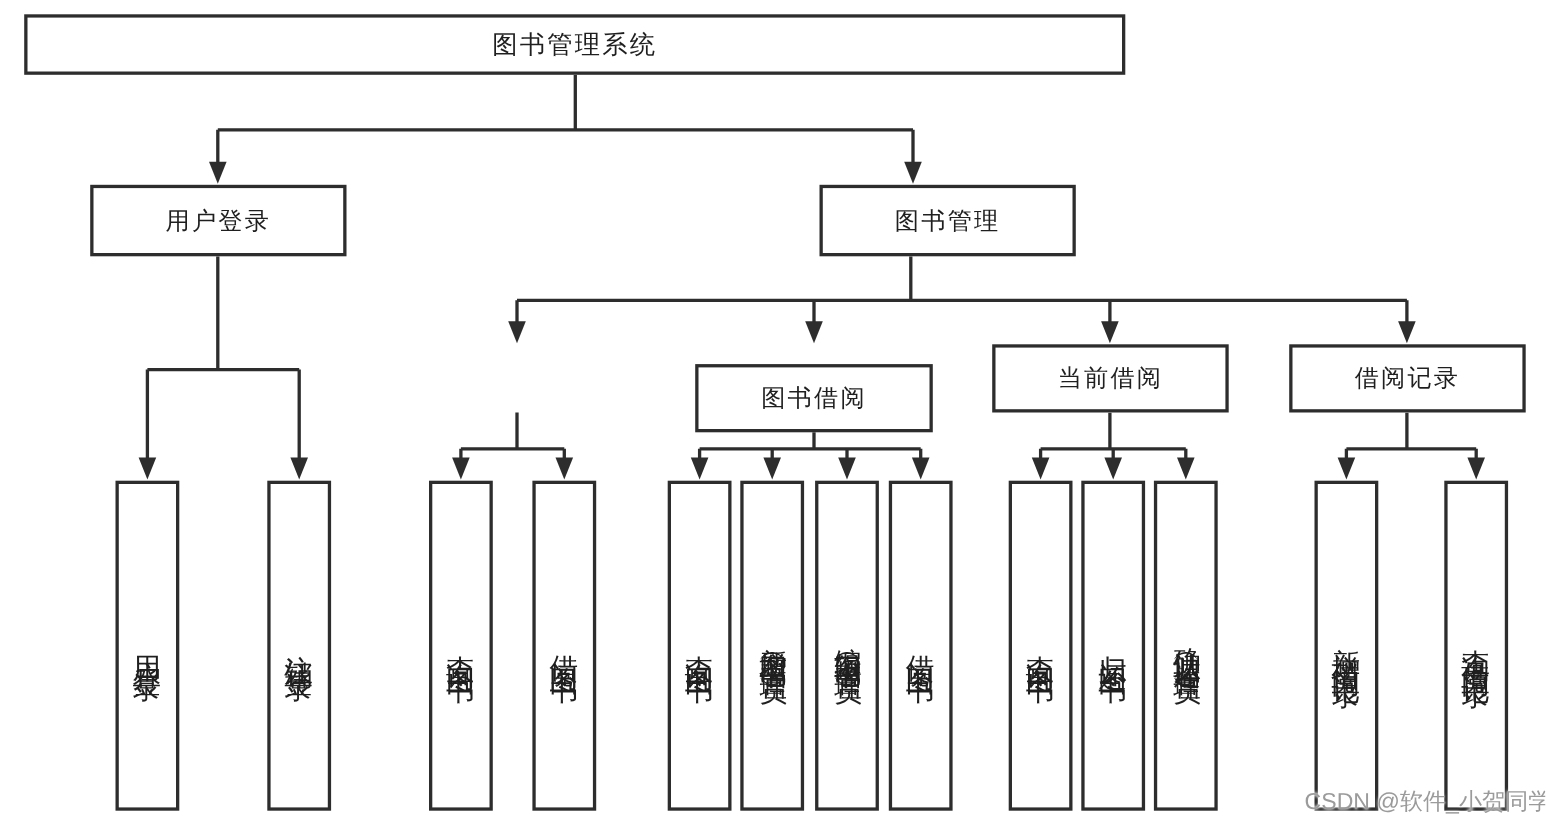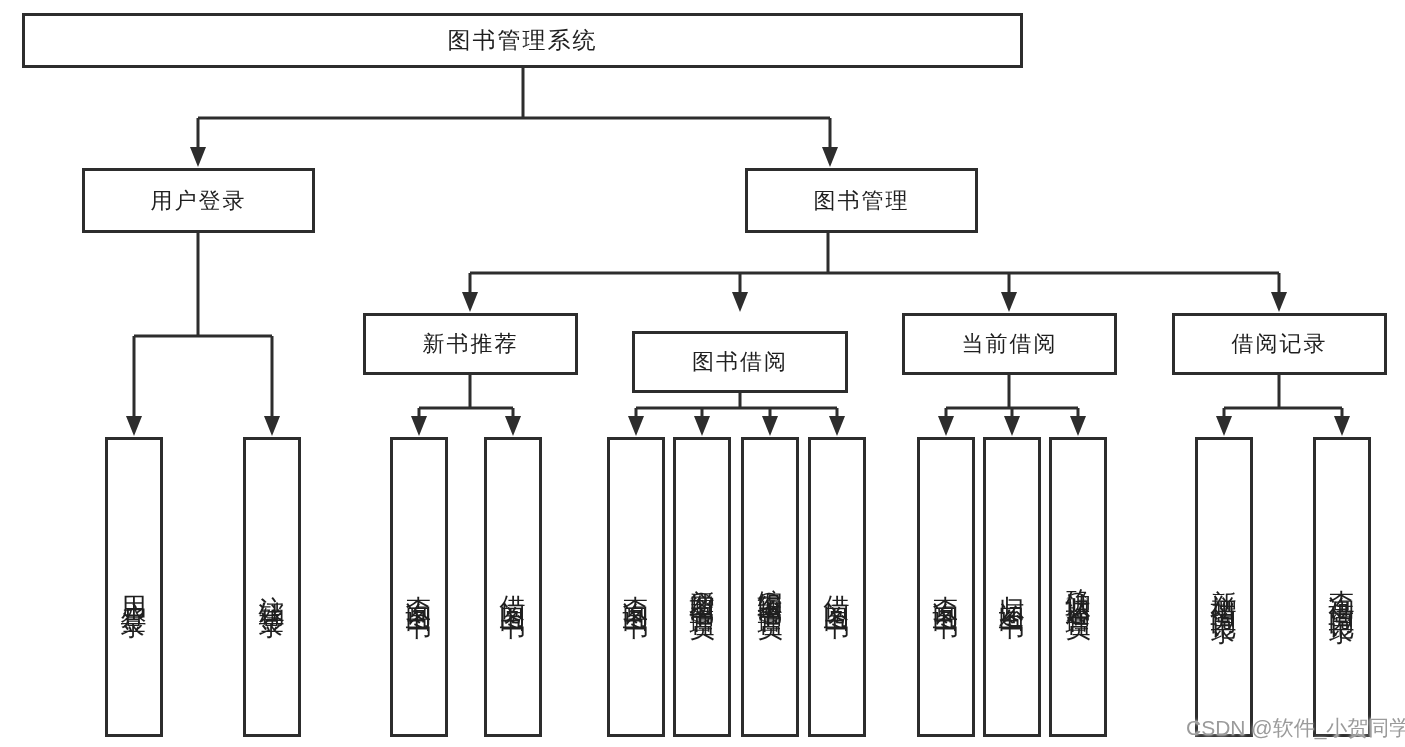--- a/index.html
+++ b/index.html
@@ -59,23 +59,20 @@
     <span class="lbl">图书管理系统</span>
   </div>
 
   <div class="box h" style="left:82px;top:168px;width:233px;height:65px">
     <span class="lbl">用户登录</span>
   </div>
   <div class="box h" style="left:745px;top:168px;width:233px;height:65px">
     <span class="lbl">图书管理</span>
   </div>
 
-  <div class="box h" style="left:363px;top:313px;width:215px;height:62px">
-    <span class="lbl">新书推荐</span>
-  </div>
   <div class="box h" style="left:632px;top:331px;width:216px;height:62px">
     <span class="lbl">图书借阅</span>
   </div>
   <div class="box h" style="left:1172px;top:313px;width:215px;height:62px">
     <span class="lbl">借阅记录</span>
   </div>
   <div class="box h" style="left:902px;top:313px;width:215px;height:62px">
     <span class="lbl">当前借阅</span>
   </div>
 

